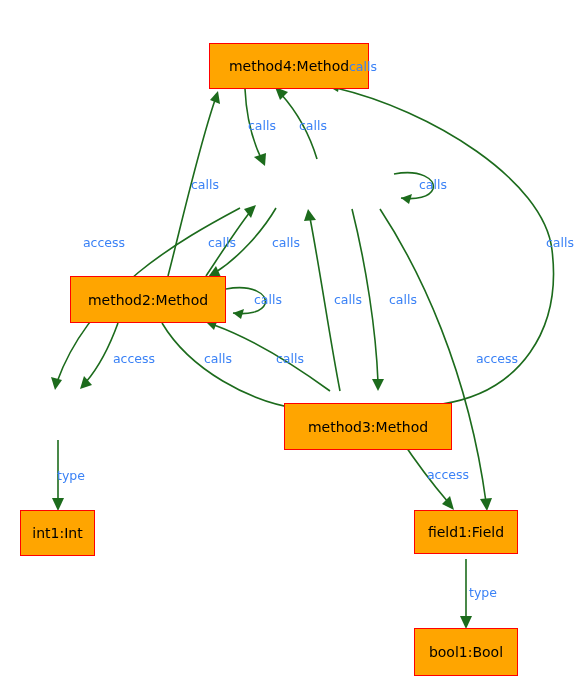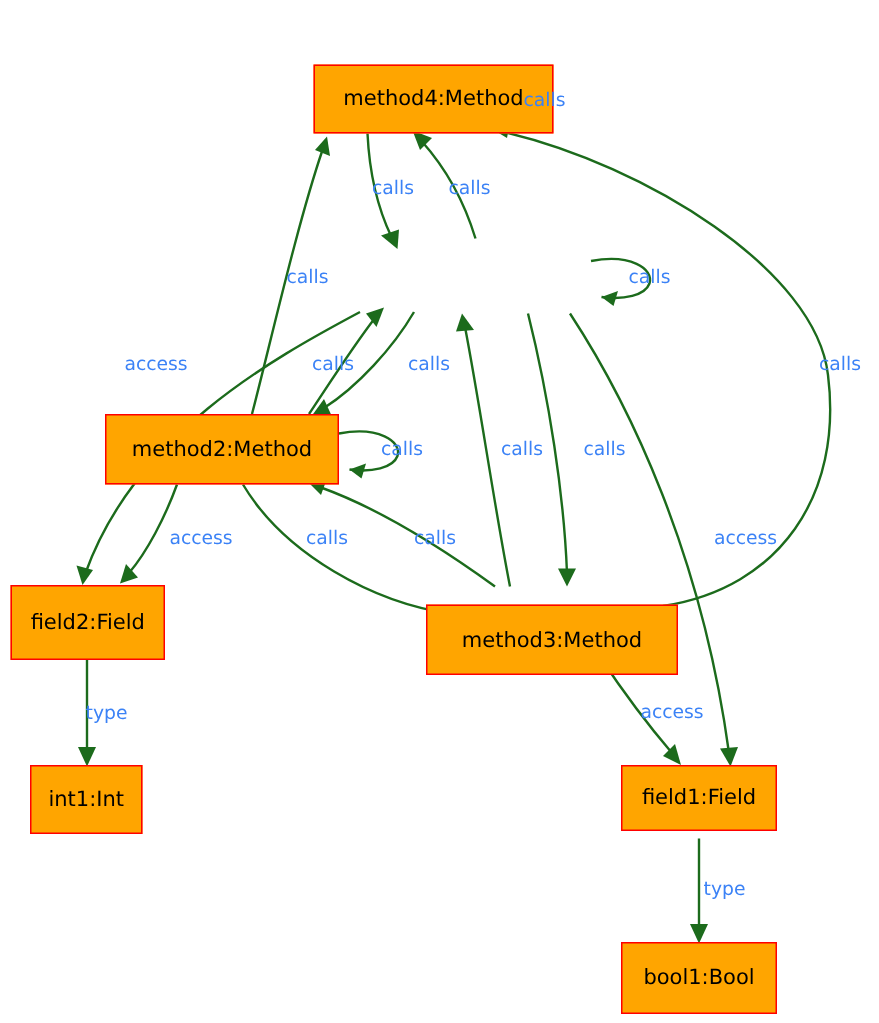--- a/index.html
+++ b/index.html
@@ -167,23 +167,20 @@
   </svg>
 
   <div class="node" style="left:165px;top:43px;width:160px;height:46px;margin-left:44px;">
     <span>method4:Method</span>
   </div>
   <div class="node" style="left:70px;top:276px;width:156px;height:47px;">
     <span>method2:Method</span>
   </div>
   <div class="node" style="left:284px;top:403px;width:168px;height:47px;">
     <span>method3:Method</span>
-  </div>
-  <div class="node" style="left:7px;top:390px;width:103px;height:50px;">
-    <span>field2:Field</span>
   </div>
   <div class="node" style="left:20px;top:510px;width:75px;height:46px;">
     <span>int1:Int</span>
   </div>
   <div class="node" style="left:414px;top:510px;width:104px;height:44px;align-items:center;">
     <span>field1:Field</span>
   </div>
   <div class="node" style="left:414px;top:628px;width:104px;height:48px;">
     <span>bool1:Bool</span>
   </div>

